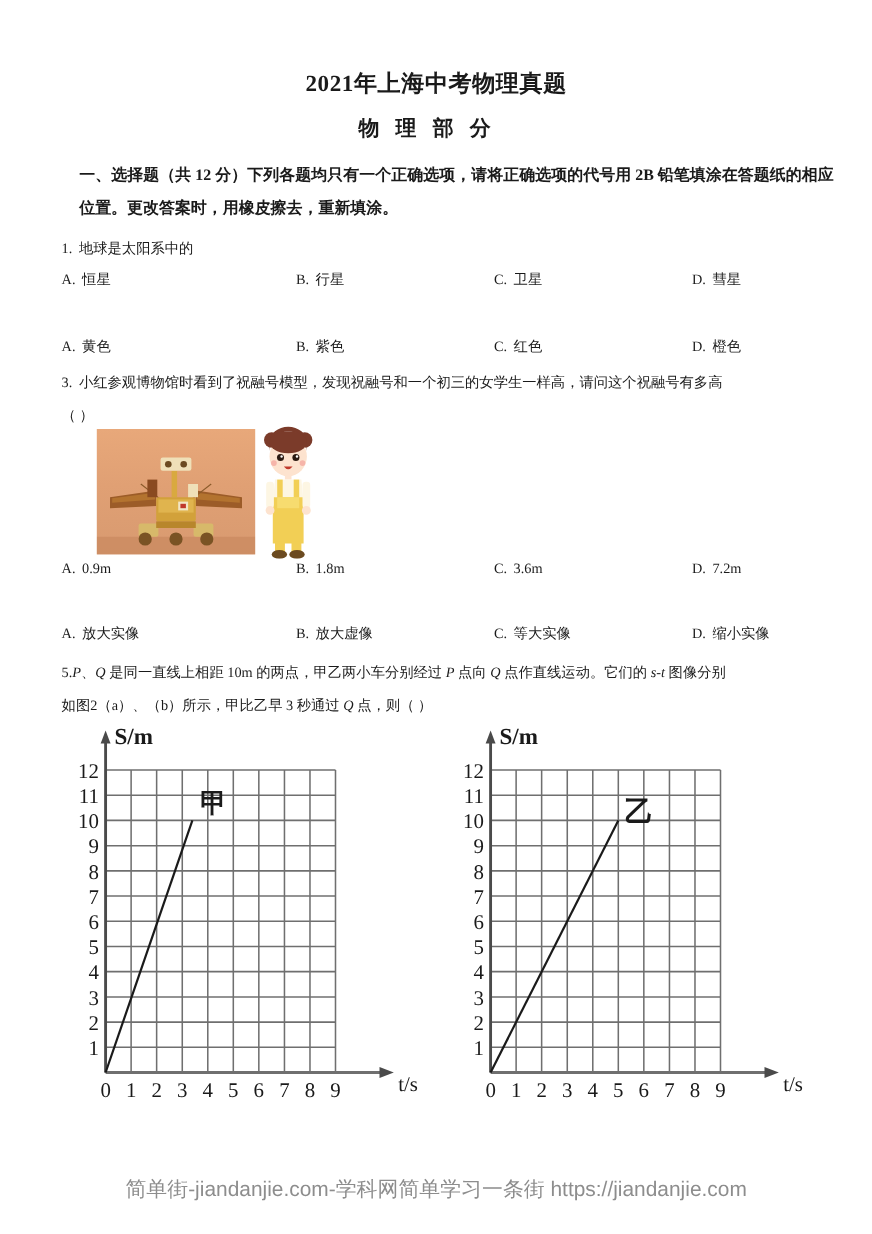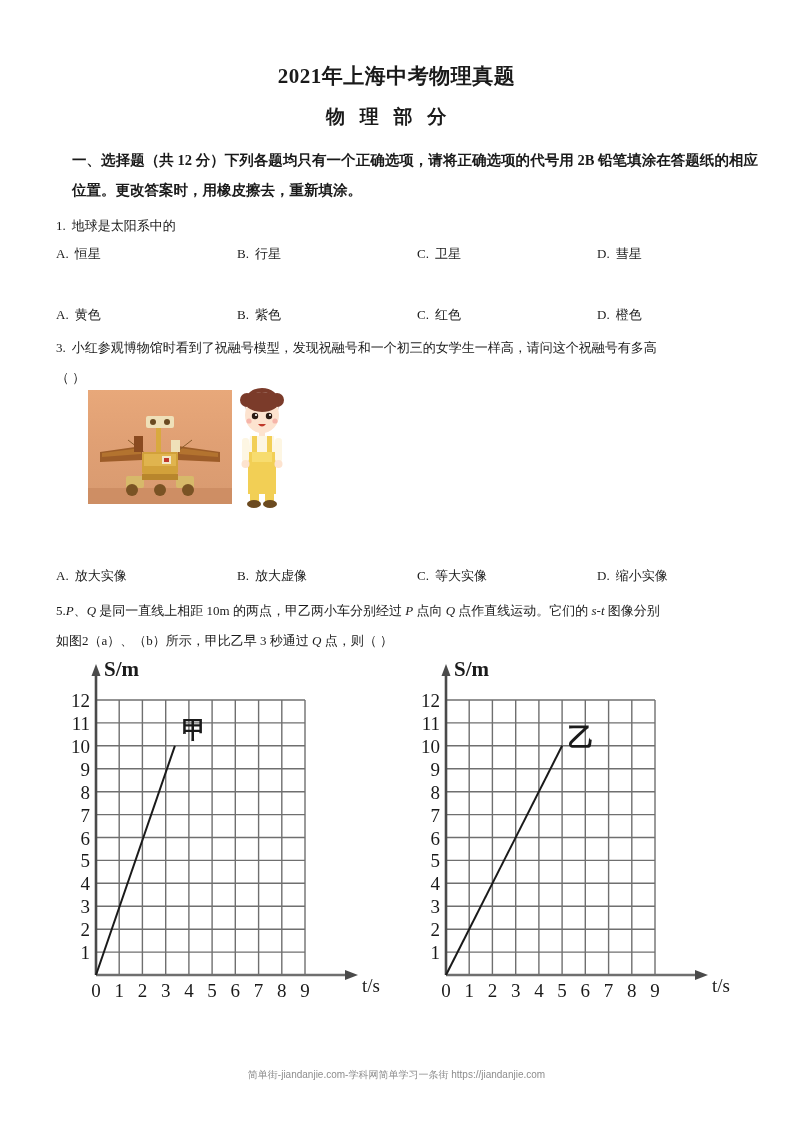--- a/index.html
+++ b/index.html
@@ -37,21 +37,21 @@
     position:absolute;left:56px;width:690px;
     font-size:13px;line-height:30px;
   }
   .opts{
     position:absolute;left:56px;width:690px;
     font-size:13px;line-height:26px;
     display:flex;
   }
   .opts .opt{display:block;}
   .opt-a{width:181px;}
-  .opt-b{width:180px;}
+  .opt-b{width:180px;margin-left:32px;}
   .opt-c{width:180px;}
   .opt-d{width:auto;}
   .lbl{display:inline-block;margin-right:6px;}
 
   
   .pic3{
     position:absolute;left:88px;top:390px;
     width:144px;height:114px;
     background:linear-gradient(180deg,#e8a87a 0%,#e0a074 45%,#d89a70 100%);
     overflow:hidden;
@@ -67,21 +67,21 @@
 
   
   .graph{position:absolute;}
   .g-left{left:70px;top:650px;width:320px;height:360px;}
   .g-right{left:420px;top:650px;width:320px;height:360px;}
 
   
   .footer{
     position:absolute;left:0;right:0;top:1068px;
     text-align:center;
-    font-size:10px;
+    font-size:19px;
     color:#8d8d8d;
     font-family:"Liberation Sans","DejaVu Sans",sans-serif;
   }
   .ital{font-style:italic;}
 </style>
 </head>
 <body>
 
 <div class="page">
 
@@ -179,20 +179,26 @@
     <rect x="39" y="52" width="7" height="24" rx="3" fill="#fdf6e3"></rect>
     <circle cx="9.5" cy="78" r="4" fill="#fde3cf"></circle>
     <circle cx="42.5" cy="78" r="4" fill="#fde3cf"></circle>
 
     <rect x="14" y="106" width="9" height="10" fill="#f2cf55"></rect>
     <rect x="29" y="106" width="9" height="10" fill="#f2cf55"></rect>
     <ellipse cx="18" cy="118" rx="7" ry="4" fill="#6b4a20"></ellipse>
     <ellipse cx="34" cy="118" rx="7" ry="4" fill="#6b4a20"></ellipse>
   </svg>
 
+  <div class="opts" style="top:504px;">
+    <span class="opt opt-a"><span class="lbl">A.</span><span>0.9m</span></span>
+    <span class="opt opt-b"><span class="lbl">B.</span><span>1.8m</span></span>
+    <span class="opt opt-c"><span class="lbl">C.</span><span>3.6m</span></span>
+    <span class="opt opt-d"><span class="lbl">D.</span><span>7.2m</span></span>
+  </div>
 
   <div class="opts" style="top:563px;">
     <span class="opt opt-a"><span class="lbl">A.</span><span>放大实像</span></span>
     <span class="opt opt-b"><span class="lbl">B.</span><span>放大虚像</span></span>
     <span class="opt opt-c"><span class="lbl">C.</span><span>等大实像</span></span>
     <span class="opt opt-d"><span class="lbl">D.</span><span>缩小实像</span></span>
   </div>
 
   <div class="q" style="top:596px;">
     <span>5.</span><span class="ital">P</span><span>、</span><span class="ital">Q</span><span> 是同一直线上相距 10m 的两点，甲乙两小车分别经过 </span><span class="ital">P</span><span> 点向 </span><span class="ital">Q</span><span> 点作直线运动。它们的 </span><span class="ital">s-t</span><span> 图像分别</span>

